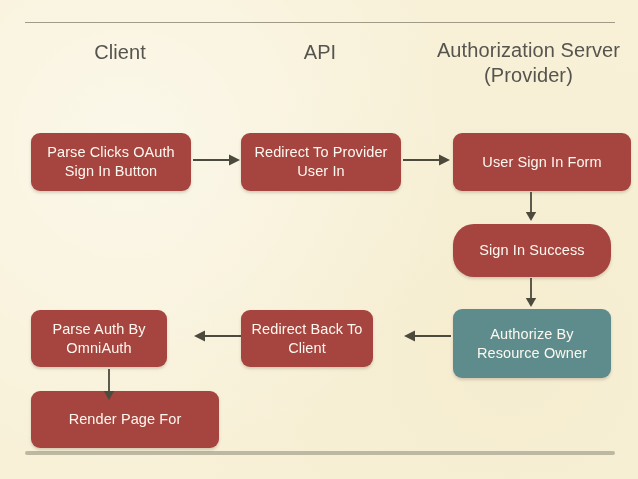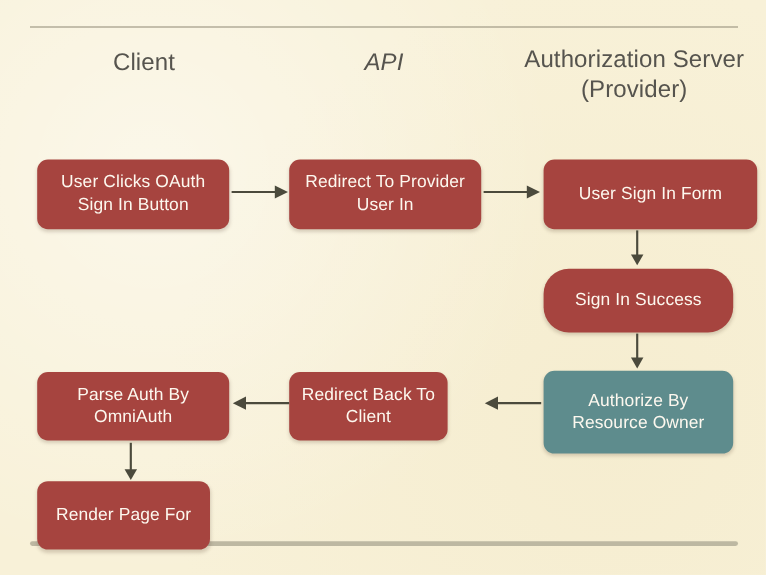--- a/index.html
+++ b/index.html
@@ -46,21 +46,21 @@
   
   .col-header {
     position: absolute;
     color: #56544e;
     font-size: 20px;
     line-height: 25px;
     text-align: center;
     letter-spacing: 0.1px;
   }
   #hdr-client  { left: 40px;  top: 40px; width: 160px; }
-  #hdr-api     { left: 240px; top: 40px; width: 160px; font-style: italic; }
+  #hdr-api     { left: 240px; top: 40px; width: 160px; }
   #hdr-auth    { left: 423px; top: 38px; width: 211px; }
 
   
   .node {
     position: absolute;
     display: flex;
     align-items: center;
     justify-content: center;
     text-align: center;
     color: #fdf8ef;
@@ -74,22 +74,22 @@
   }
   .node.red  { background: #a6443f; }
   .node.teal { background: #5e8c8d; }
 
   #n-user-clicks    { left: 31px;  top: 133px; width: 160px; height: 58px; }
   #n-redirect-prov  { left: 241px; top: 133px; width: 160px; height: 58px; }
   #n-signin-form    { left: 453px; top: 133px; width: 178px; height: 58px; }
   #n-signin-success { left: 453px; top: 224px; width: 158px; height: 53px; border-radius: 21px; }
   #n-authorize      { left: 453px; top: 309px; width: 158px; height: 69px; }
   #n-redirect-back  { left: 241px; top: 310px; width: 132px; height: 57px; align-items: center; }
-  #n-parse-auth     { left: 31px;  top: 310px; width: 160px; height: 57px; }
-  #n-render-page    { left: 31px;  top: 401px; width: 144px; height: 57px; }
+  #n-parse-auth     { left: 31px;  top: 310px; width: 136px; height: 57px; }
+  #n-render-page    { left: 31px;  top: 391px; width: 188px; height: 57px; }
 
   
   .arrow { position: absolute; }
   .arrow svg { display: block; overflow: visible; }
 
   #a-1 { left: 193px; top: 153px; }
   #a-2 { left: 403px; top: 153px; }
   #a-3 { left: 524px; top: 192px; }
   #a-4 { left: 524px; top: 278px; }
   #a-5 { left: 403px; top: 329px; }
@@ -110,21 +110,21 @@
   <div class="col-header" id="hdr-api">
     <span>API</span>
   </div>
   <div class="col-header" id="hdr-auth">
     <div>Authorization Server</div>
     <div>(Provider)</div>
   </div>
 
   <div class="node red" id="n-user-clicks">
     <div>
-      <div>User Clicks OAuth</div>
+      <div>Parse Clicks OAuth</div>
       <div>Sign In Button</div>
     </div>
   </div>
 
   <div class="node red" id="n-redirect-prov">
     <div>
       <div>Redirect To Provider</div>
       <div>User In</div>
     </div>
   </div>

